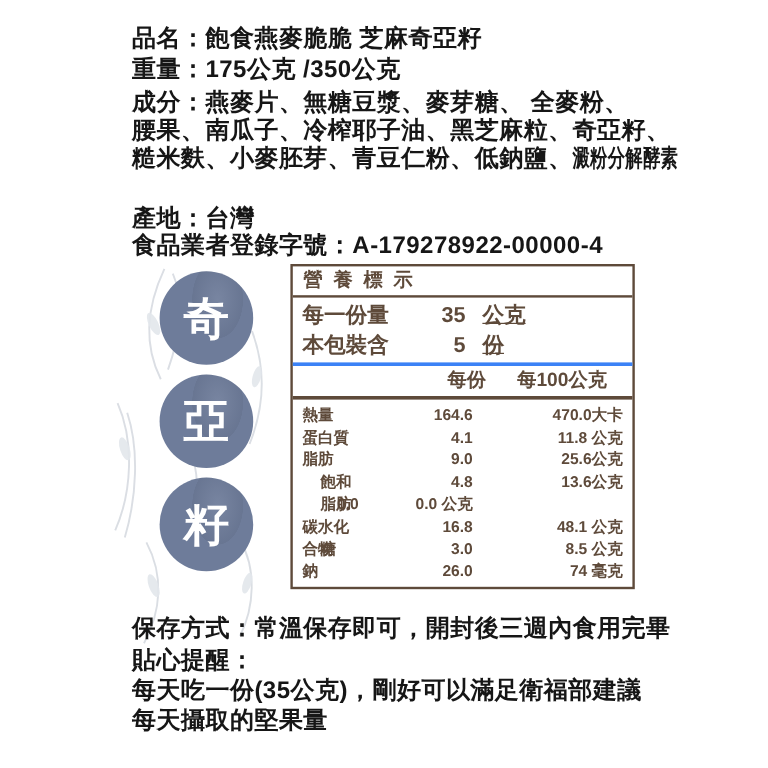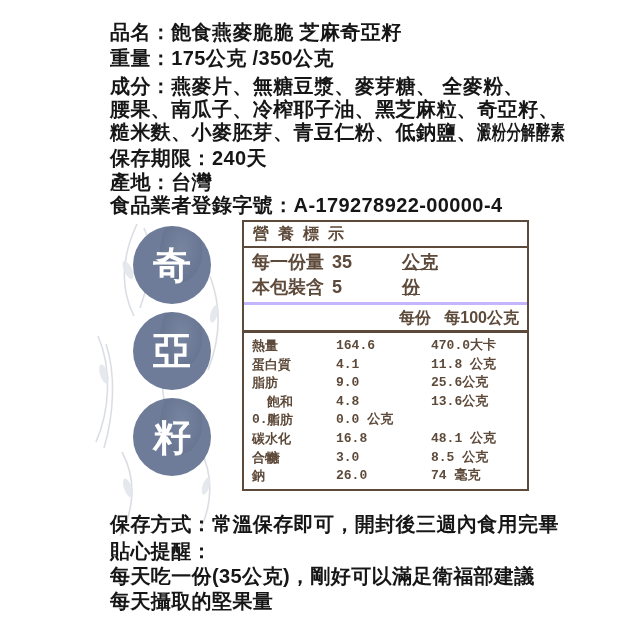--- a/index.html
+++ b/index.html
@@ -26,32 +26,32 @@
   .badge span.glyph{position:relative;z-index:1;}
   
   .nutri{
     position:absolute;left:242px;top:220px;width:287px;box-sizing:border-box;
     border:2px solid #5e4a3a;color:#5e4a3a;background:#ffffff;z-index:2;font-weight:700;
   }
   .n-title{
     height:24px;line-height:24px;border-bottom:2px solid #5e4a3a;
     font-size:16px;letter-spacing:9px;text-indent:9px;
   }
-  .n-serving{border-bottom:3px solid #c4b5fd;padding:2px 0 2px;}
+  .n-serving{border-bottom:3px solid #3b82f6;padding:2px 0 2px;}
   .s-row{display:grid;grid-template-columns:80px 56px 1fr;height:25px;line-height:25px;padding:0 8px;font-size:18px;}
-  .s-val{text-align:left;}
+  .s-val{text-align:right;}
   .s-unit{padding-left:14px;text-decoration:underline;}
   .n-head{
     display:grid;grid-template-columns:1fr 58px 88px;height:25px;line-height:25px;
     padding:0 8px;font-size:16px;border-bottom:3px solid #5e4a3a;
   }
-  .n-head .h{text-align:right;}
+  .n-head .h{}
   .n-body{padding:4px 8px 3px;}
   .b-row{display:grid;grid-template-columns:1fr 58px 88px;height:18.6px;line-height:18.6px;font-size:13px;gap:37px;}
-  .b-row .b-v{text-align:left;font-family:Liberation Mono, monospace;}
+  .b-row .b-v{text-align:right;}
   .b-row.indent .b-label{padding-left:15px;}
 </style>
 </head>
 <body>
 
 <div class="page">
 
   <svg class="deco" width="150" height="330" viewBox="0 0 150 330">
     <g fill="none" stroke="#d7dbe1" stroke-width="1.6" opacity="0.9">
       <path d="M55 6 C40 38 38 70 52 98"></path>
@@ -71,21 +71,20 @@
       <ellipse cx="46" cy="270" rx="4" ry="10" transform="rotate(-20 46 270)"></ellipse>
       <ellipse cx="124" cy="268" rx="3.5" ry="9" transform="rotate(18 124 268)"></ellipse>
     </g>
   </svg>
 
   <div class="line" style="top:20px">品名：飽食燕麥脆脆 芝麻奇亞籽</div>
   <div class="line" style="top:46px">重量：175公克 /350公克</div>
   <div class="line" style="top:74px">成分：燕麥片、無糖豆漿、麥芽糖、 全麥粉、</div>
   <div class="line" style="top:97px">腰果、南瓜子、冷榨耶子油、黑芝麻粒、奇亞籽、</div>
   <div class="line" style="top:120px"><span>糙米麩、小麥胚芽、青豆仁粉、低鈉鹽、</span><span class="condensed">澱粉分解酵素</span></div>
-  <div class="line" style="top:146px">保存期限：240天</div>
   <div class="line" style="top:170px">產地：台灣</div>
   <div class="line" style="top:193px">食品業者登錄字號：A-179278922-00000-4</div>
 
   <div class="badge" style="top:226px">
     <i class="leaf-hint"></i>
     <span class="glyph">奇</span>
   </div>
   <div class="badge" style="top:312px">
     <i class="leaf-hint"></i>
     <span class="glyph">亞</span>

